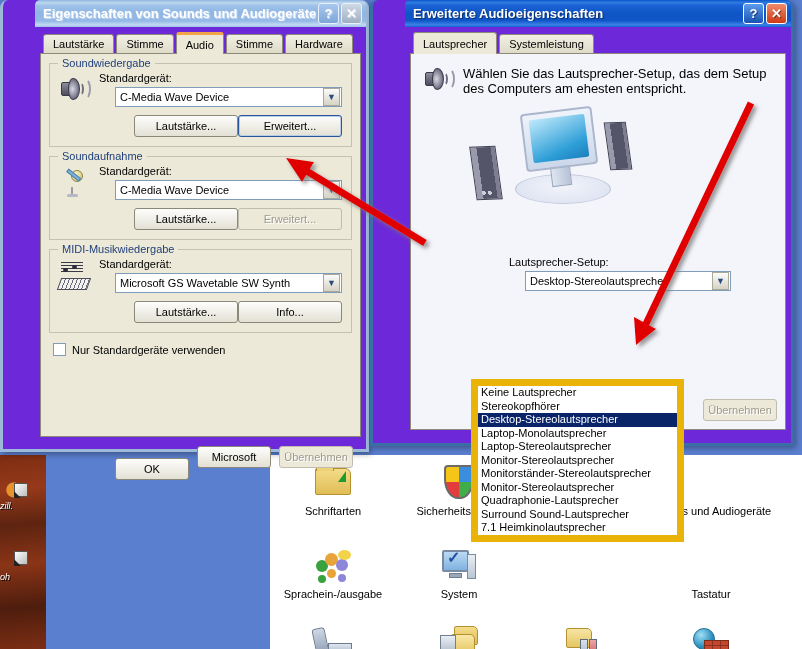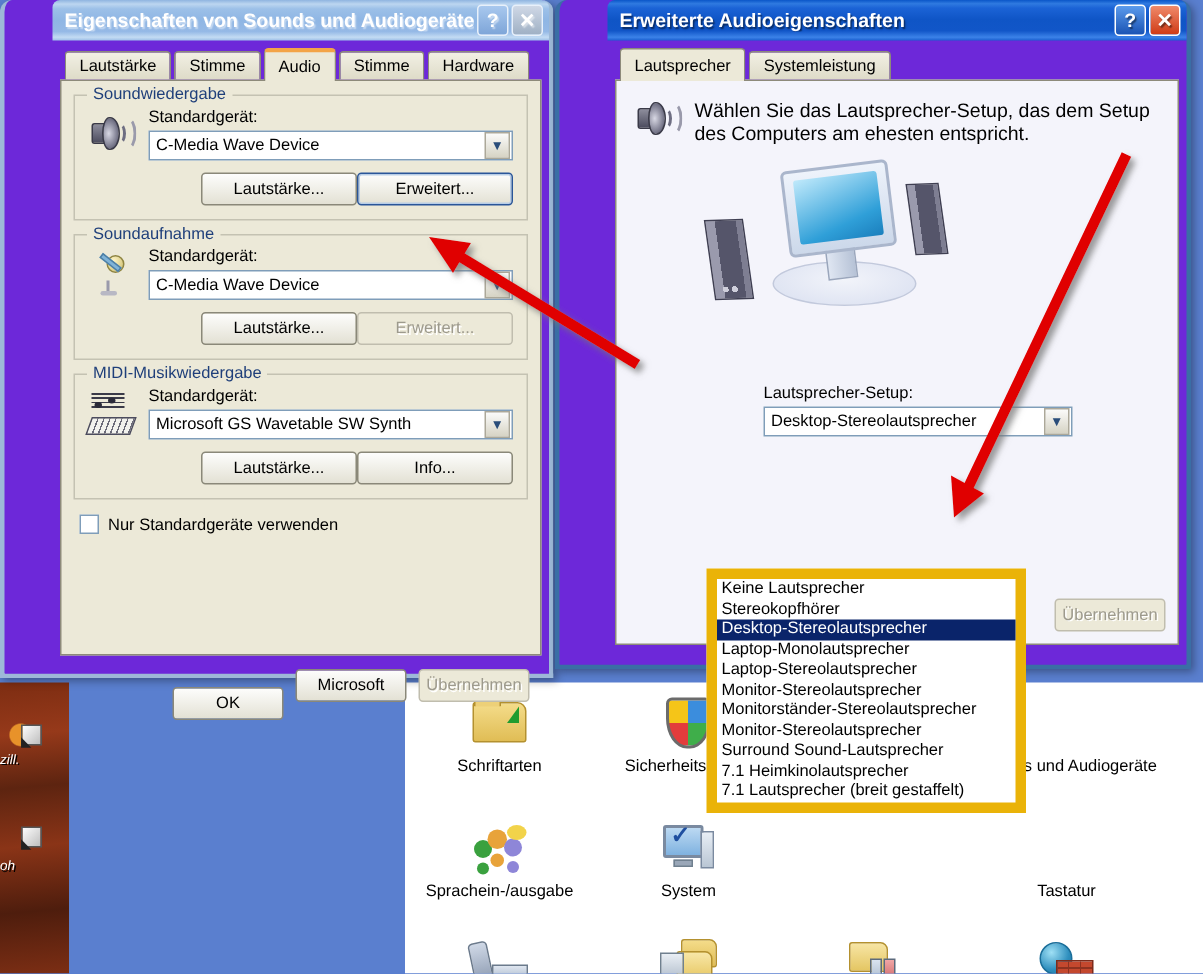--- a/index.html
+++ b/index.html
@@ -118,21 +118,21 @@
   .group { border:1px solid #c4c2b2; margin:9px 8px 0 8px; padding:8px 9px 9px 9px; position:relative; }
   .group > .legend { position:absolute; top:-7px; left:8px; background:#ece9d8; padding:0 4px;
     color:#1f3f7a; font-size:11px; }
   .row { display:flex; }
   .gicon { width:40px; flex:0 0 40px; padding-top:4px; }
   .gfields { flex:1; }
   .lbl { font-size:11px; color:#000; margin-bottom:3px; }
 
   
   .combo { height:20px; border:1px solid #7f9db9; background:#fff; display:flex; align-items:center;
-    padding-left:4px; font-size:11px; position:relative; }
+    padding-left:4px; font-size:11px; position:relative;margin-left:16px; }
   .combo .val{ flex:1; white-space:nowrap; overflow:hidden; }
   .combo .arrow{ width:17px; height:18px; margin:0 1px 0 0; background:linear-gradient(#fbfbfa,#d6d3c4);
     border:1px solid #aca899; display:flex;align-items:center;justify-content:center; font-size:9px; color:#2a4d7a; }
 
   
   .btnrow { display:flex; gap:0; justify-content:flex-end; margin-top:8px; }
   .btn { min-width:104px; height:22px; font-size:11px; color:#000; background:linear-gradient(#fdfdfc,#e3e1d4);
     border:1px solid #8a8879; border-radius:3px; display:flex;align-items:center;justify-content:center; cursor:default; }
   .btn.focus { border:1px solid #2a5699; box-shadow:inset 0 0 0 1px #b8cde6; }
   .btn.disabled { color:#9d9a8d; background:#ece9d8; border-color:#c0bdae; text-shadow:1px 1px 0 #fff; }
@@ -481,23 +481,23 @@
 
 <div class="ddlist" id="speaker-dropdown" style="left:471px; top:379px; width:213px;">
     <div class="opt">Keine Lautsprecher</div>
     <div class="opt">Stereokopfhörer</div>
     <div class="opt sel">Desktop-Stereolautsprecher</div>
     <div class="opt">Laptop-Monolautsprecher</div>
     <div class="opt">Laptop-Stereolautsprecher</div>
     <div class="opt">Monitor-Stereolautsprecher</div>
     <div class="opt">Monitorständer-Stereolautsprecher</div>
     <div class="opt">Monitor-Stereolautsprecher</div>
+    <div class="opt">Quadraphonie-Lautsprecher</div>
     <div class="opt">Surround Sound-Lautsprecher</div>
     <div class="opt">7.1 Heimkinolautsprecher</div>
-    <div class="opt">7.1 Lautsprecher (breit gestaffelt)</div>
   </div>
 
 <svg id="arrows" width="802" height="649" viewBox="0 0 802 649">
   <defs>
     <filter id="sh" x="-40%" y="-40%" width="200%" height="200%">
       <feDropShadow dx="3" dy="3" stdDeviation="2" flood-color="#777" flood-opacity="0.75"></feDropShadow>
     </filter>
   </defs>
   <g filter="url(#sh)">
     <line x1="425" y1="243" x2="300" y2="167" stroke="#e00000" stroke-width="7" stroke-linecap="butt"></line>

